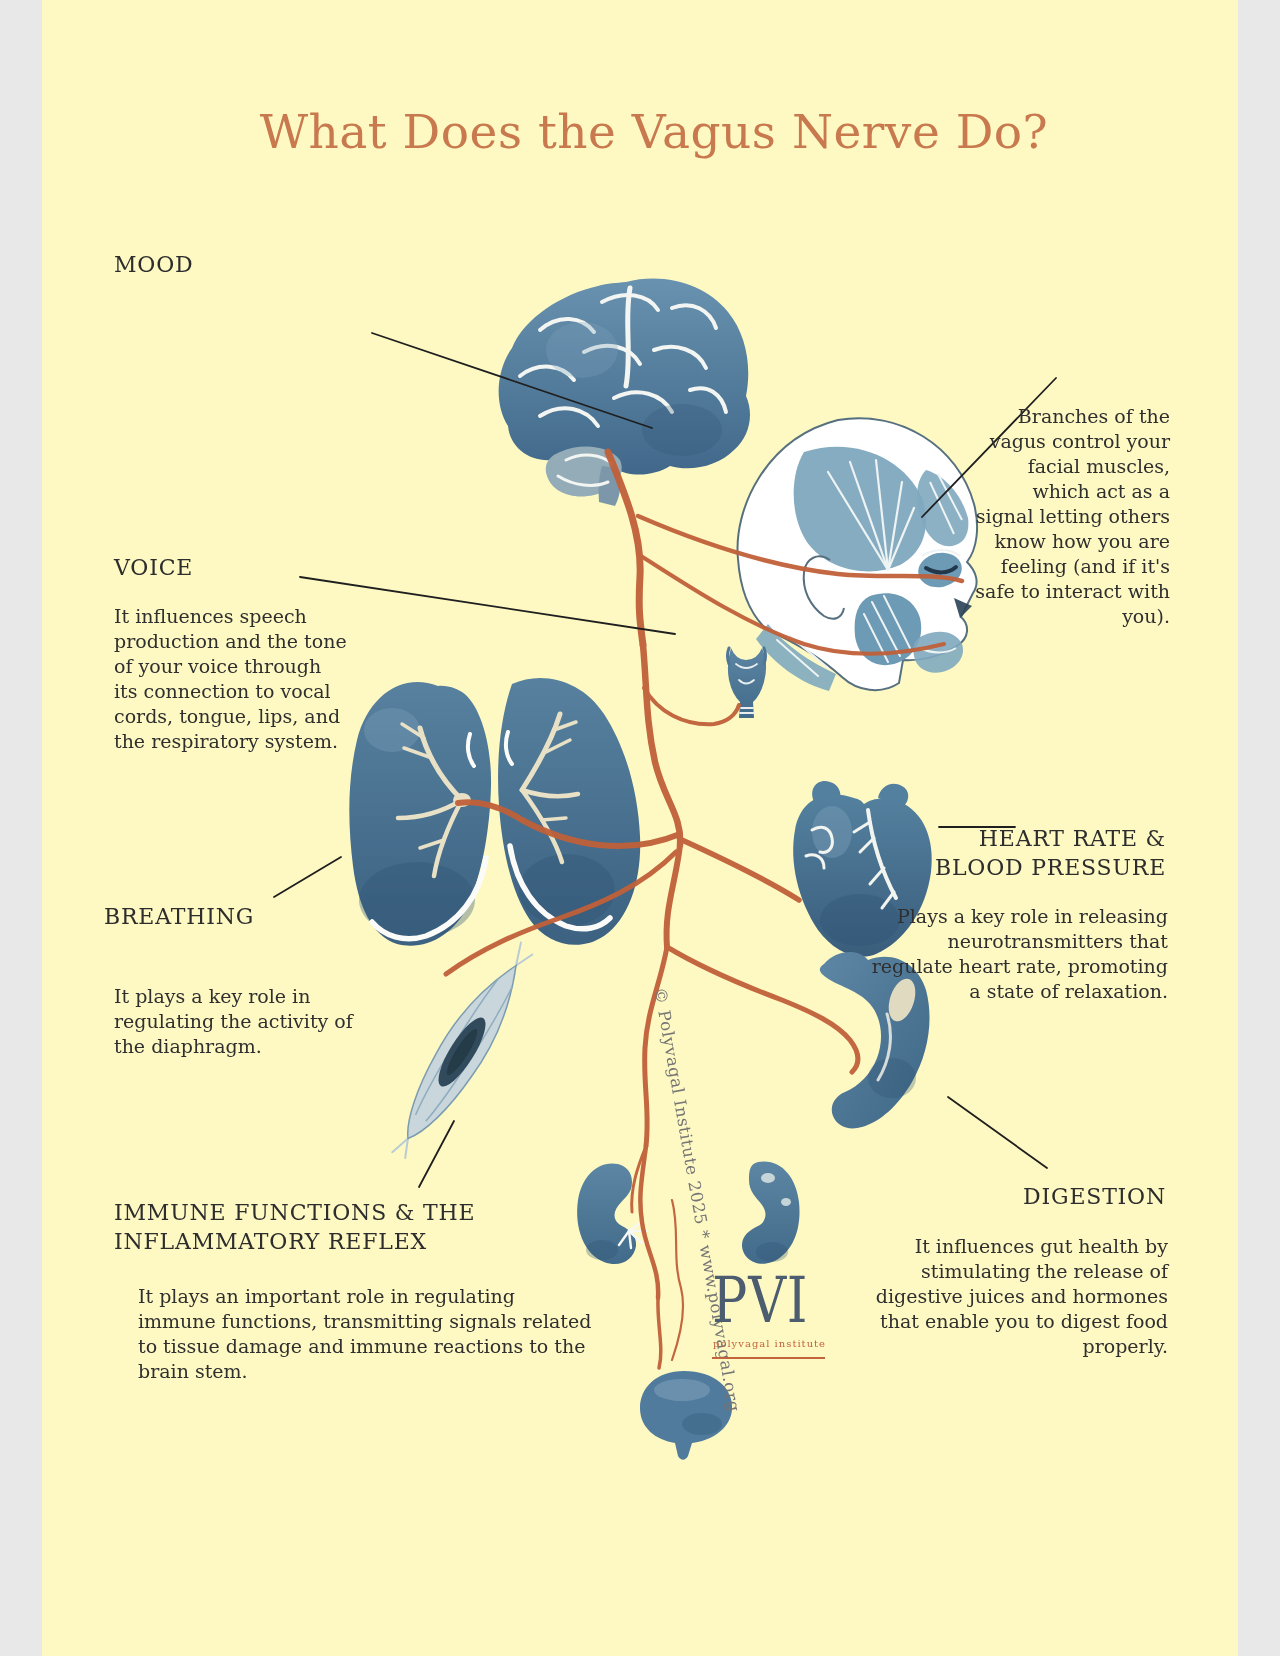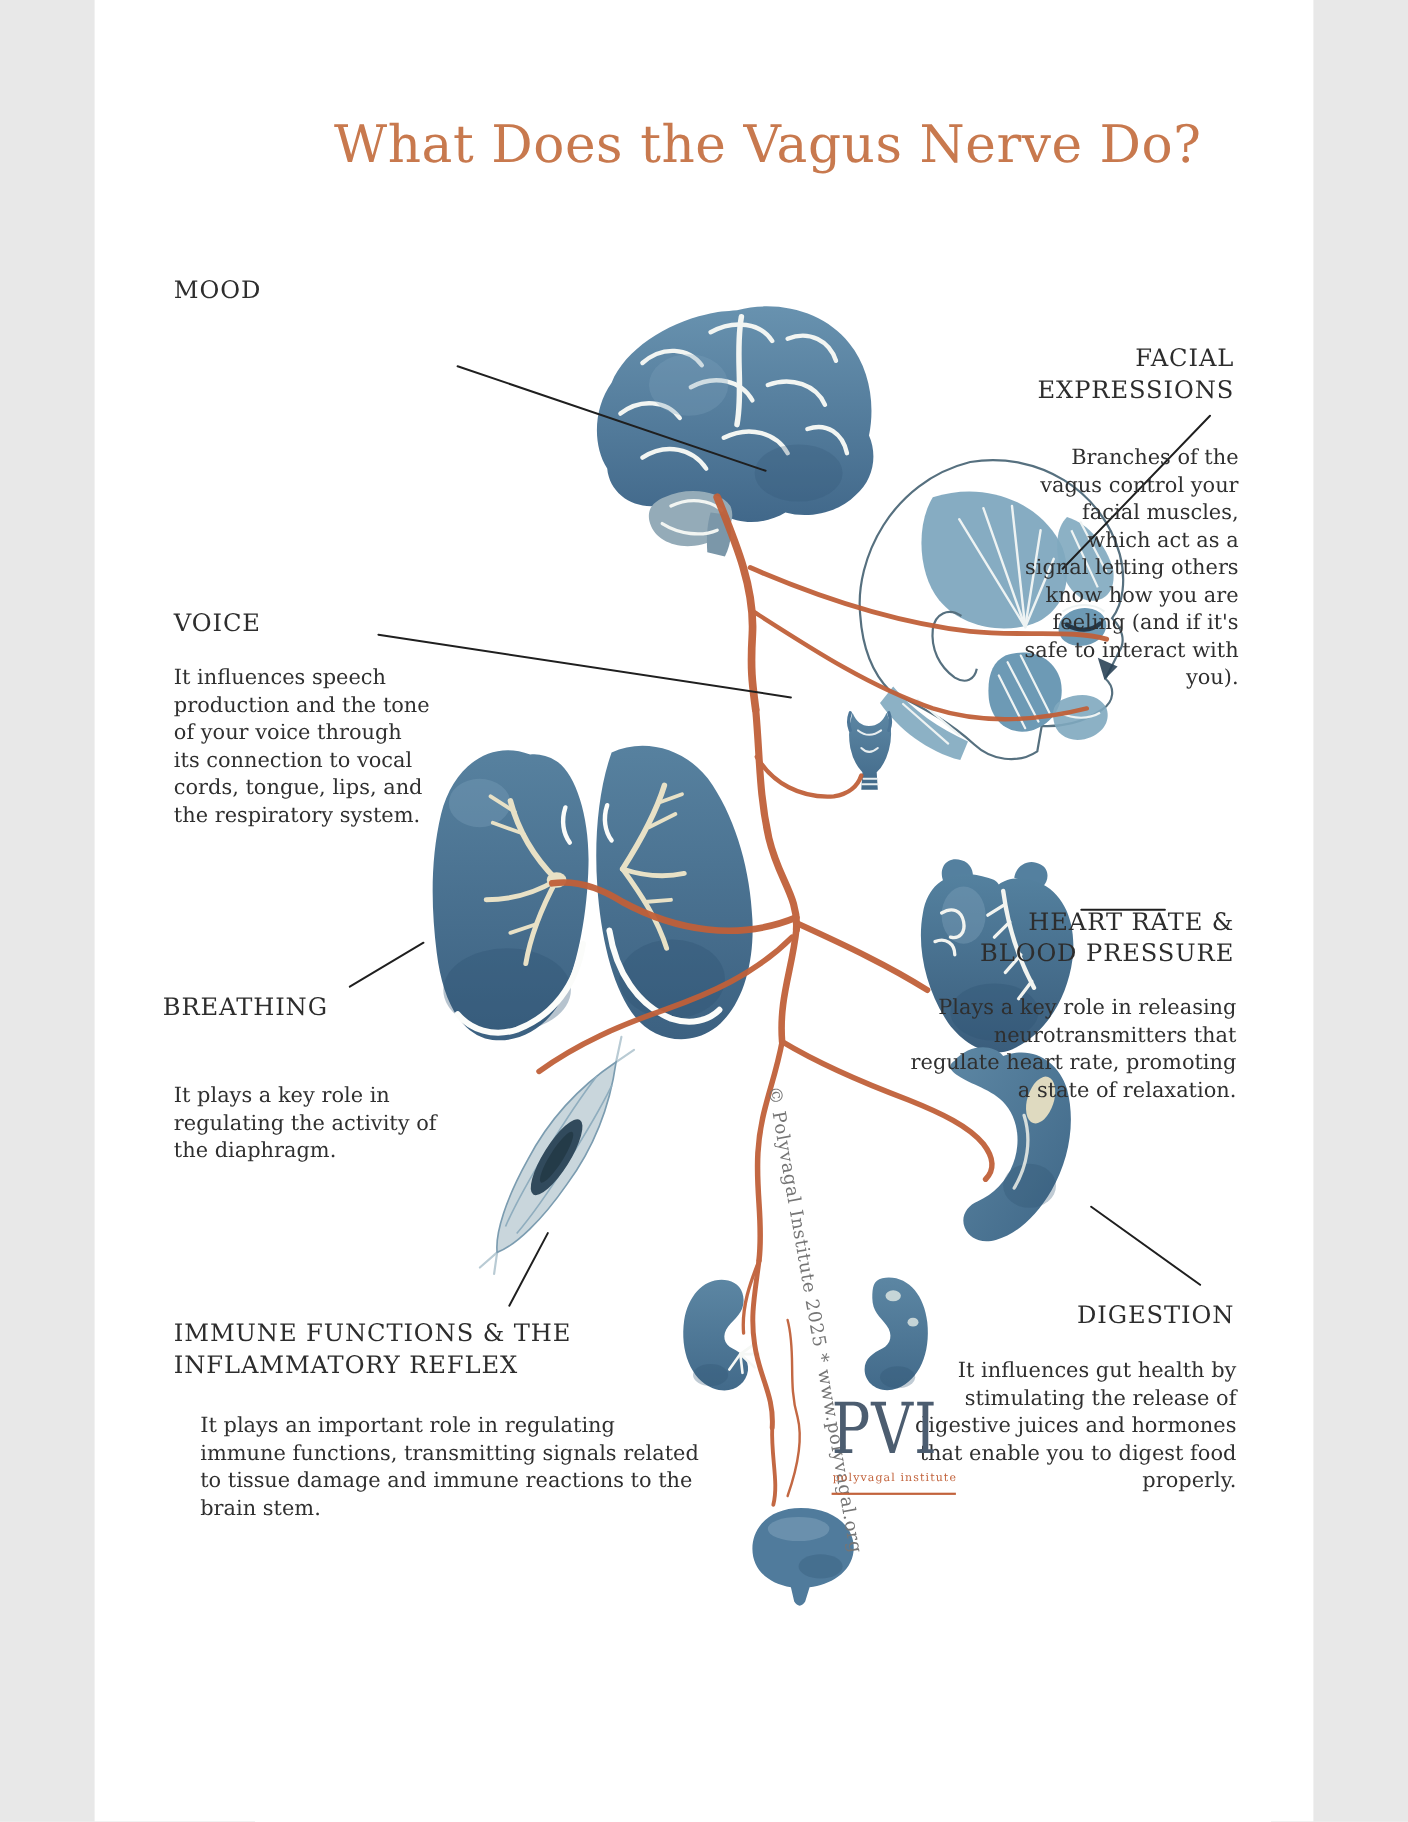--- a/index.html
+++ b/index.html
@@ -5,21 +5,21 @@
   :root{
     --ink:#2d2d2d;
     --title_orange:#c8794e;
     --nerve_orange:#c06039;
     --logo_slate:#4c5d70;
     --logo_orange:#c2633c;
     --watermark_gray:#757575;
   }
   html,body{margin:0;padding:0;background:#e8e8e8;}
   .canvas{
-    position:relative;width:1108px;height:1656px;background:#ffffff;
+    position:relative;width:1196px;height:1656px;background:#fef9c3;
     margin:0 auto;overflow:hidden;
     font-family:"DejaVu Serif","Liberation Serif",serif;color:var(--ink);
   }
   .art{position:absolute;left:0;top:0;width:1280px;height:1656px;}
   .page-title{
     position:absolute;left:0;top:104px;width:1224px;margin:0;
     text-align:center;font-size:47px;font-weight:400;letter-spacing:.5px;
     color:var(--title_orange);
   }
   .sec-h{
@@ -296,22 +296,20 @@
       <line x1="897" y1="827" x2="973" y2="827"></line>
       <line x1="377" y1="1187" x2="412" y2="1121"></line>
       <line x1="906" y1="1097" x2="1005" y2="1168"></line>
     </g>
   </svg>
 
   <h1 class="page-title">What Does the Vagus Nerve Do?</h1>
 
   <h2 class="sec-h mood-h">MOOD</h2>
 
-  <h2 class="sec-h ta-r facial-h">FACIAL
-EXPRESSIONS</h2>
   <p class="sec-b ta-r facial-b">Branches of the
 vagus control your
 facial muscles,
 which act as a
 signal letting others
 know how you are
 feeling (and if it's
 safe to interact with
 you).</p>
 

